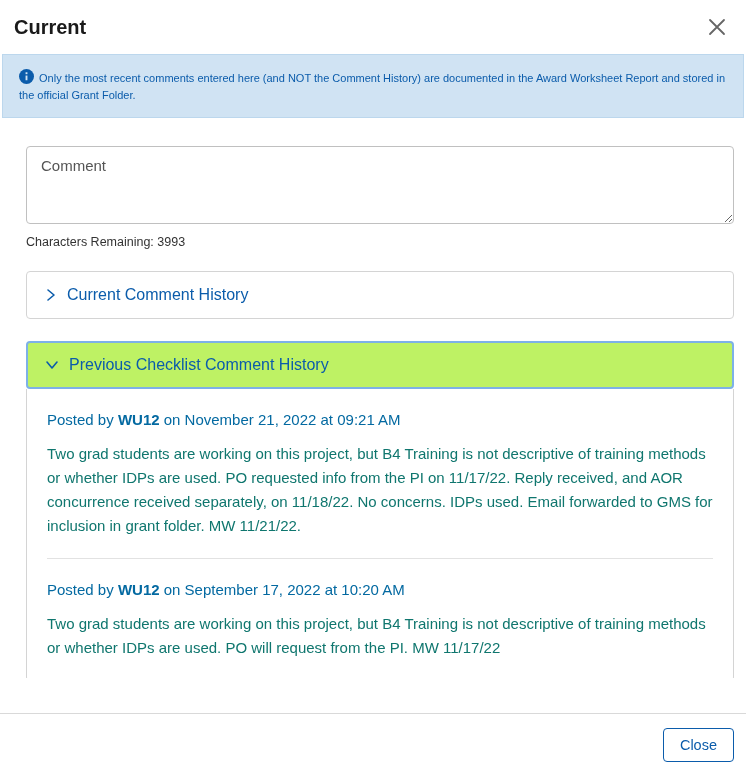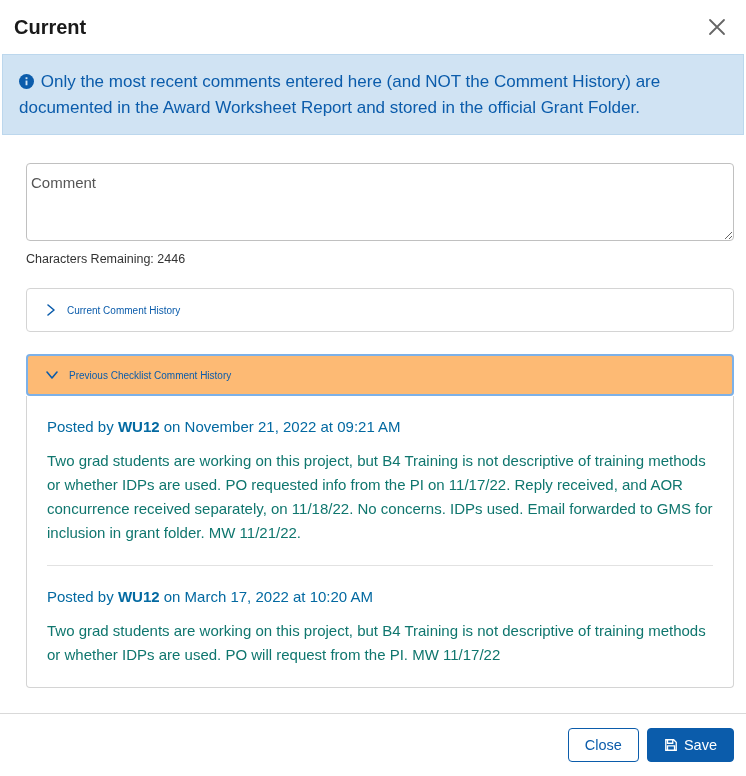--- a/index.html
+++ b/index.html
@@ -28,21 +28,21 @@
       cursor: pointer;
       color: #555;
       padding: 4px;
     }
     .close-x svg { display: block; }
     .info-banner {
       background: #d0e3f3;
       border: 1px solid #bcd7ed;
       padding: 14px 16px;
       color: #0b5cab;
-      font-size: 17px;
+      font-size: 11px;
       line-height: 1.5;
       margin: 0 2px;
     }
     .info-banner svg {
       vertical-align: -2px;
       margin-right: 2px;
     }
     .scroll-area {
       position: relative;
       height: 560px;
@@ -53,50 +53,50 @@
     .scroll-area::-webkit-scrollbar-track { background: #f5f5f5; }
     .scroll-area::-webkit-scrollbar-thumb { background: #c1c1c1; }
     .scroll-area::-webkit-scrollbar-button:single-button {
       background: #f5f5f5; height: 16px;
     }
     .comment-box {
       width: 100%;
       min-height: 78px;
       border: 1px solid #c0c0c0;
       border-radius: 4px;
-      padding: 10px 4px;
+      padding: 10px 14px;
       font-family: inherit;
       font-size: 15px;
       color: #555;
       resize: vertical;
     }
     .comment-box::placeholder { color: #555; }
     .char-remaining {
       font-size: 12.5px;
       color: #333;
       margin-top: 8px;
     }
     .accordion {
       border: 1px solid #d4d4d4;
       border-radius: 4px;
       margin-top: 22px;
       background: #fff;
     }
     .accordion-header {
       padding: 14px 18px;
       color: #0b5cab;
-      font-size: 10px;
+      font-size: 16px;
       cursor: pointer;
       display: flex;
       align-items: center;
       gap: 10px;
     }
     .accordion.expanded {
       border: 2px solid #7db1e8;
-      background: #fdba74;
+      background: #bef264;
     }
     .accordion.expanded .accordion-header {
       padding: 13px 17px;
     }
     .chevron { flex-shrink: 0; }
     .comment-history-body {
       border: 1px solid #d4d4d4;
       border-top: none;
       border-radius: 0 0 4px 4px;
       padding: 0 20px;
@@ -165,21 +165,21 @@
       <circle cx="8" cy="8" r="8" fill="#0b5cab"></circle>
       <rect x="7" y="7" width="2" height="5" fill="#d0e3f3"></rect>
       <rect x="7" y="3.5" width="2" height="2" fill="#d0e3f3"></rect>
     </svg>
   <span>Only the most recent comments entered here (and NOT the Comment History) are documented in the Award Worksheet Report and stored in the official Grant Folder.</span>
 </div>
 
 <div class="scroll-area">
 
   <textarea class="comment-box" placeholder="Comment" style=""></textarea>
-  <div class="char-remaining">Characters Remaining: 2446</div>
+  <div class="char-remaining">Characters Remaining: 3993</div>
 
   <div class="accordion">
     <div class="accordion-header">
       <svg class="chevron" width="12" height="14" viewBox="0 0 12 14">
           <path d="M3 2 L9 7 L3 12" stroke="#0b5cab" stroke-width="1.6" fill="none" stroke-linecap="round" stroke-linejoin="round"></path>
         </svg>
       <span>Current Comment History</span>
     </div>
   </div>
 
@@ -194,31 +194,25 @@
 
   <div class="comment-history-body">
     <div class="history-item">
       <div class="history-meta">
         <span>Posted by </span><span class="author">WU12</span><span> on November 21, 2022 at 09:21 AM</span>
       </div>
       <div class="history-text">Two grad students are working on this project, but B4 Training is not descriptive of training methods or whether IDPs are used. PO requested info from the PI on 11/17/22. Reply received, and AOR concurrence received separately, on 11/18/22. No concerns. IDPs used. Email forwarded to GMS for inclusion in grant folder. MW 11/21/22.</div>
     </div>
     <div class="history-item">
       <div class="history-meta">
-        <span>Posted by </span><span class="author">WU12</span><span> on March 17, 2022 at 10:20 AM</span>
+        <span>Posted by </span><span class="author">WU12</span><span> on September 17, 2022 at 10:20 AM</span>
       </div>
       <div class="history-text">Two grad students are working on this project, but B4 Training is not descriptive of training methods or whether IDPs are used. PO will request from the PI. MW 11/17/22</div>
     </div>
   </div>
 
 </div>
 
 <div class="footer">
   <button class="btn btn-secondary">
     <span>Close</span>
   </button>
-  <button class="btn btn-primary">
-    <svg width="14" height="14" viewBox="0 0 16 16">
-        <path d="M2 2 h9 l3 3 v9 h-12 z M4 2 v4 h6 v-4 M4 14 v-5 h8 v5" fill="none" stroke="#fff" stroke-width="1.5"></path>
-      </svg>
-    <span>Save</span>
-  </button>
 </div>
 
 </body></html>

